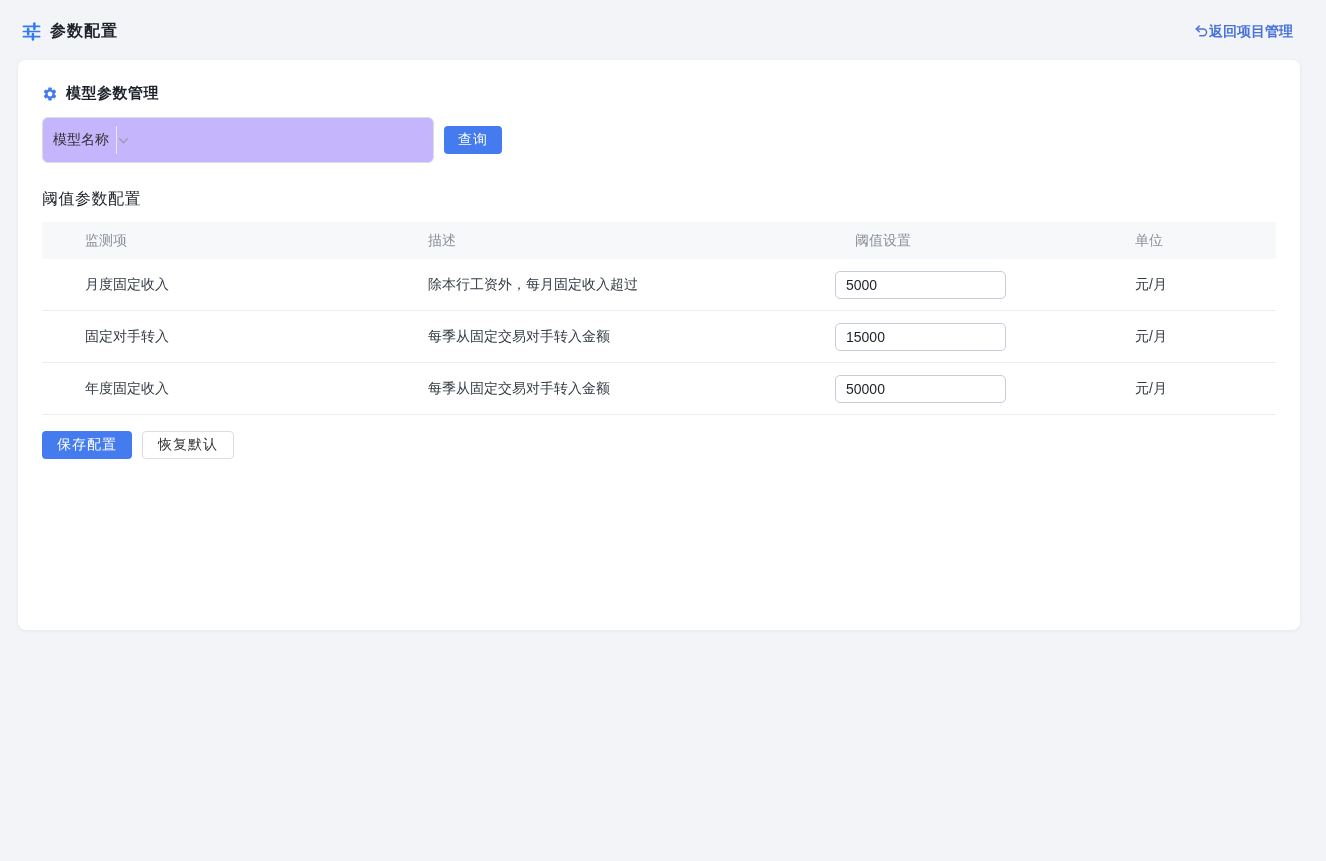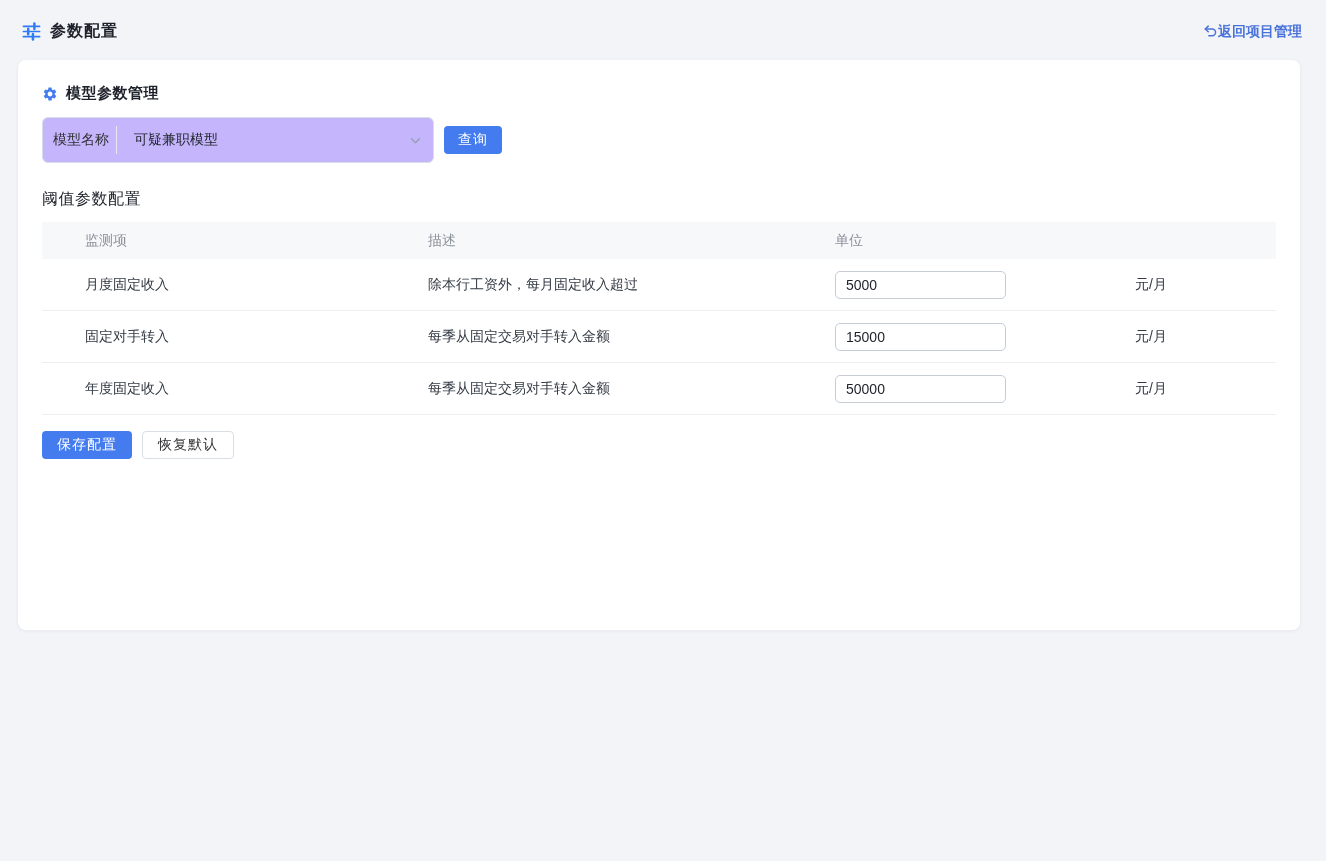--- a/index.html
+++ b/index.html
@@ -10,21 +10,21 @@
   html,body{margin:0;padding:0;}
   body{
     width:1326px;height:861px;overflow:hidden;
     background:#f3f4f8;
     font-family:"Liberation Sans","DejaVu Sans",sans-serif;
     color:#333a44;
   }
   
   .page-header{
     display:flex;align-items:center;justify-content:space-between;
-    padding:21px 24px 18px 22px;
+    padding:21px 33px 18px 22px;
   }
   .title-wrap{display:flex;align-items:center;gap:9px;}
   .page-title{font-size:16px;font-weight:bold;color:#1d2129;letter-spacing:1px;}
   .back-link{
     display:flex;align-items:center;
     color:var(--link);font-size:14px;font-weight:bold;cursor:pointer;
   }
   
   .card{
     margin:0 26px 0 18px;
@@ -120,36 +120,36 @@
         <path d="M19.14 12.94c.04-.3.06-.61.06-.94s-.02-.64-.07-.94l2.03-1.58a.49.49 0 0 0 .12-.61l-1.92-3.32a.49.49 0 0 0-.59-.22l-2.39.96c-.5-.38-1.03-.7-1.62-.94l-.36-2.54a.48.48 0 0 0-.48-.41h-3.84c-.24 0-.43.17-.47.41l-.36 2.54c-.59.24-1.13.57-1.62.94l-2.39-.96a.48.48 0 0 0-.59.22L2.74 8.87c-.12.21-.08.47.12.61l2.03 1.58c-.05.3-.09.63-.09.94s.02.64.07.94l-2.03 1.58a.49.49 0 0 0-.12.61l1.92 3.32c.12.22.37.29.59.22l2.39-.96c.5.38 1.03.7 1.62.94l.36 2.54c.05.24.24.41.48.41h3.84c.24 0 .44-.17.47-.41l.36-2.54c.59-.24 1.13-.56 1.62-.94l2.39.96c.22.08.47 0 .59-.22l1.92-3.32c.12-.22.07-.47-.12-.61l-2.01-1.58zM12 15.6A3.6 3.6 0 0 1 8.4 12c0-1.98 1.62-3.6 3.6-3.6s3.6 1.62 3.6 3.6-1.62 3.6-3.6 3.6z"></path>
       </svg>
     </span>
     <span>模型参数管理</span>
   </div>
 
   <div class="form-row">
     <div class="model-select">
       <span class="label">模型名称</span>
       <span class="divider"></span>
-      <span class="value">可疑兼职模型</span>
       <span class="chev">
         <svg width="13" height="13" viewBox="0 0 12 12" fill="none" stroke="#99a0a9" stroke-width="1.3" stroke-linecap="round" stroke-linejoin="round">
           <path d="M2.4 4.4 L6 8 L9.6 4.4"></path>
         </svg>
       </span>
     </div>
     <button class="btn btn-primary query-btn">查询</button>
   </div>
 
   <div class="threshold-title">阈值参数配置</div>
 
   <div class="tbl">
     <div class="tbl-header">
       <div class="c1">监测项</div>
       <div>描述</div>
+      <div class="c3h">阈值设置</div>
       <div>单位</div>
     </div>
 
     <div class="tbl-row">
       <div class="c1">月度固定收入</div>
       <div>除本行工资外，每月固定收入超过</div>
       <div><input class="cell-input" type="text" value="5000" style=""></div>
       <div>元/月</div>
     </div>
 

